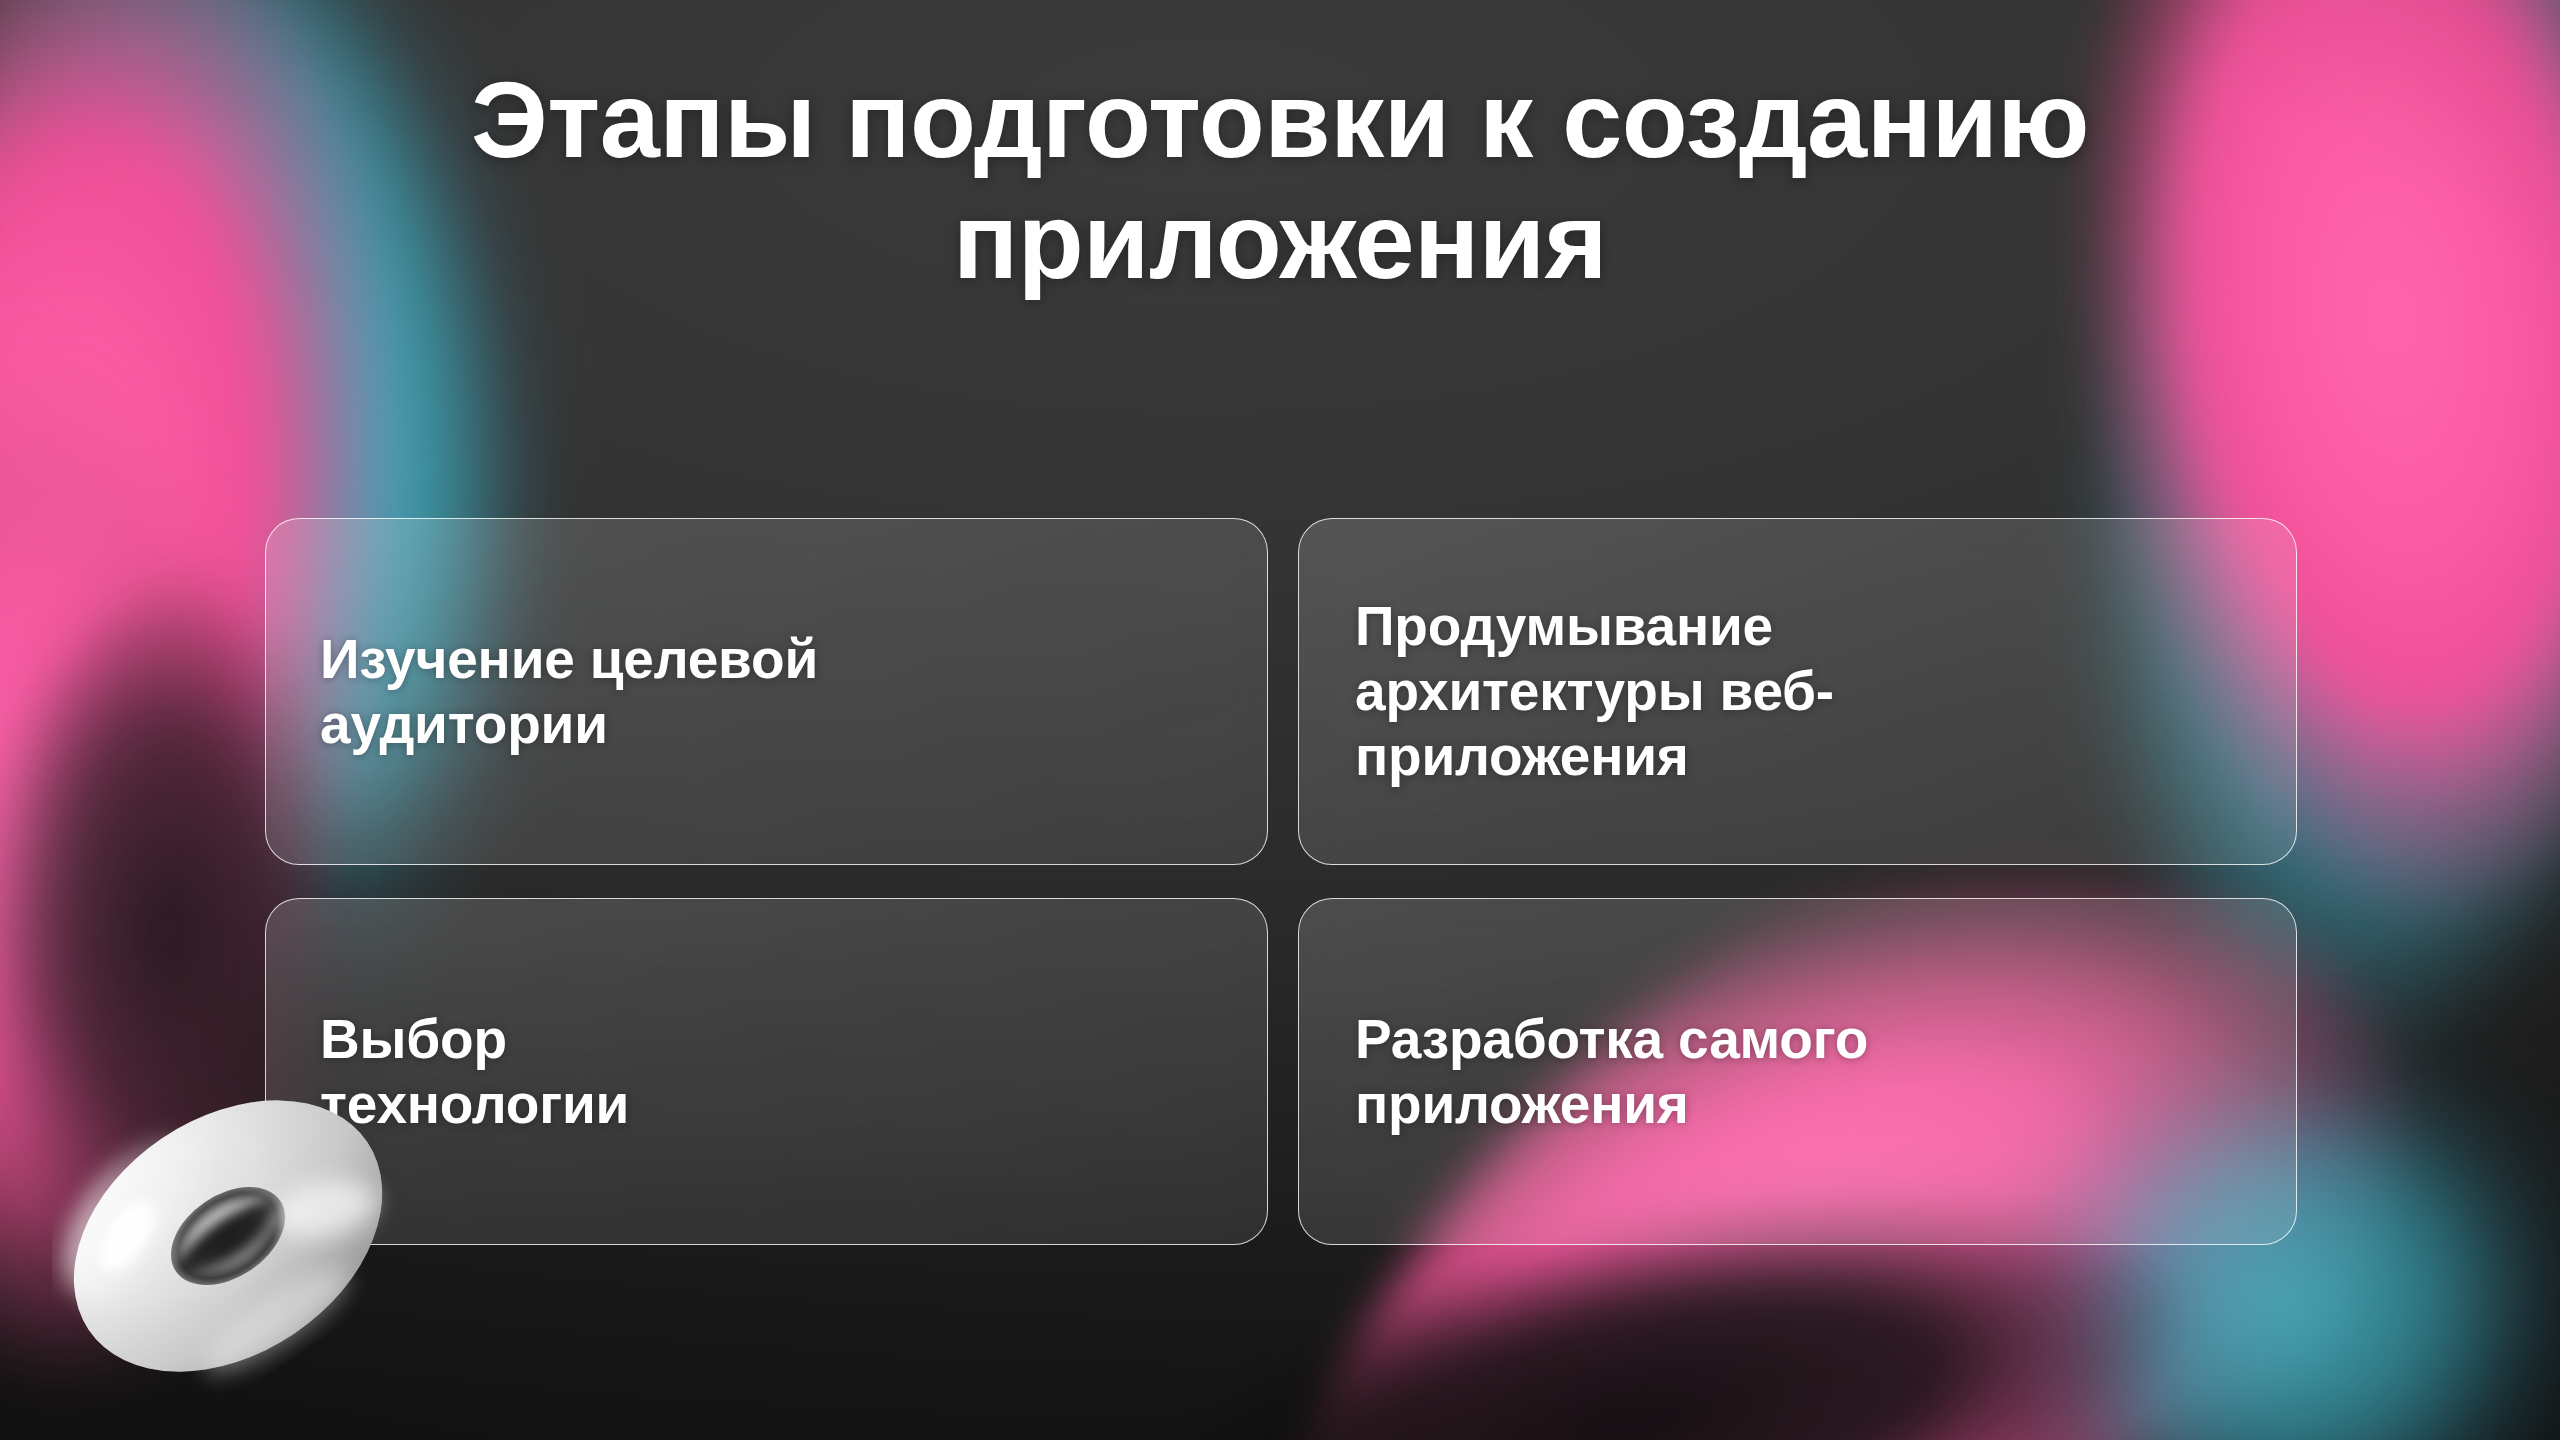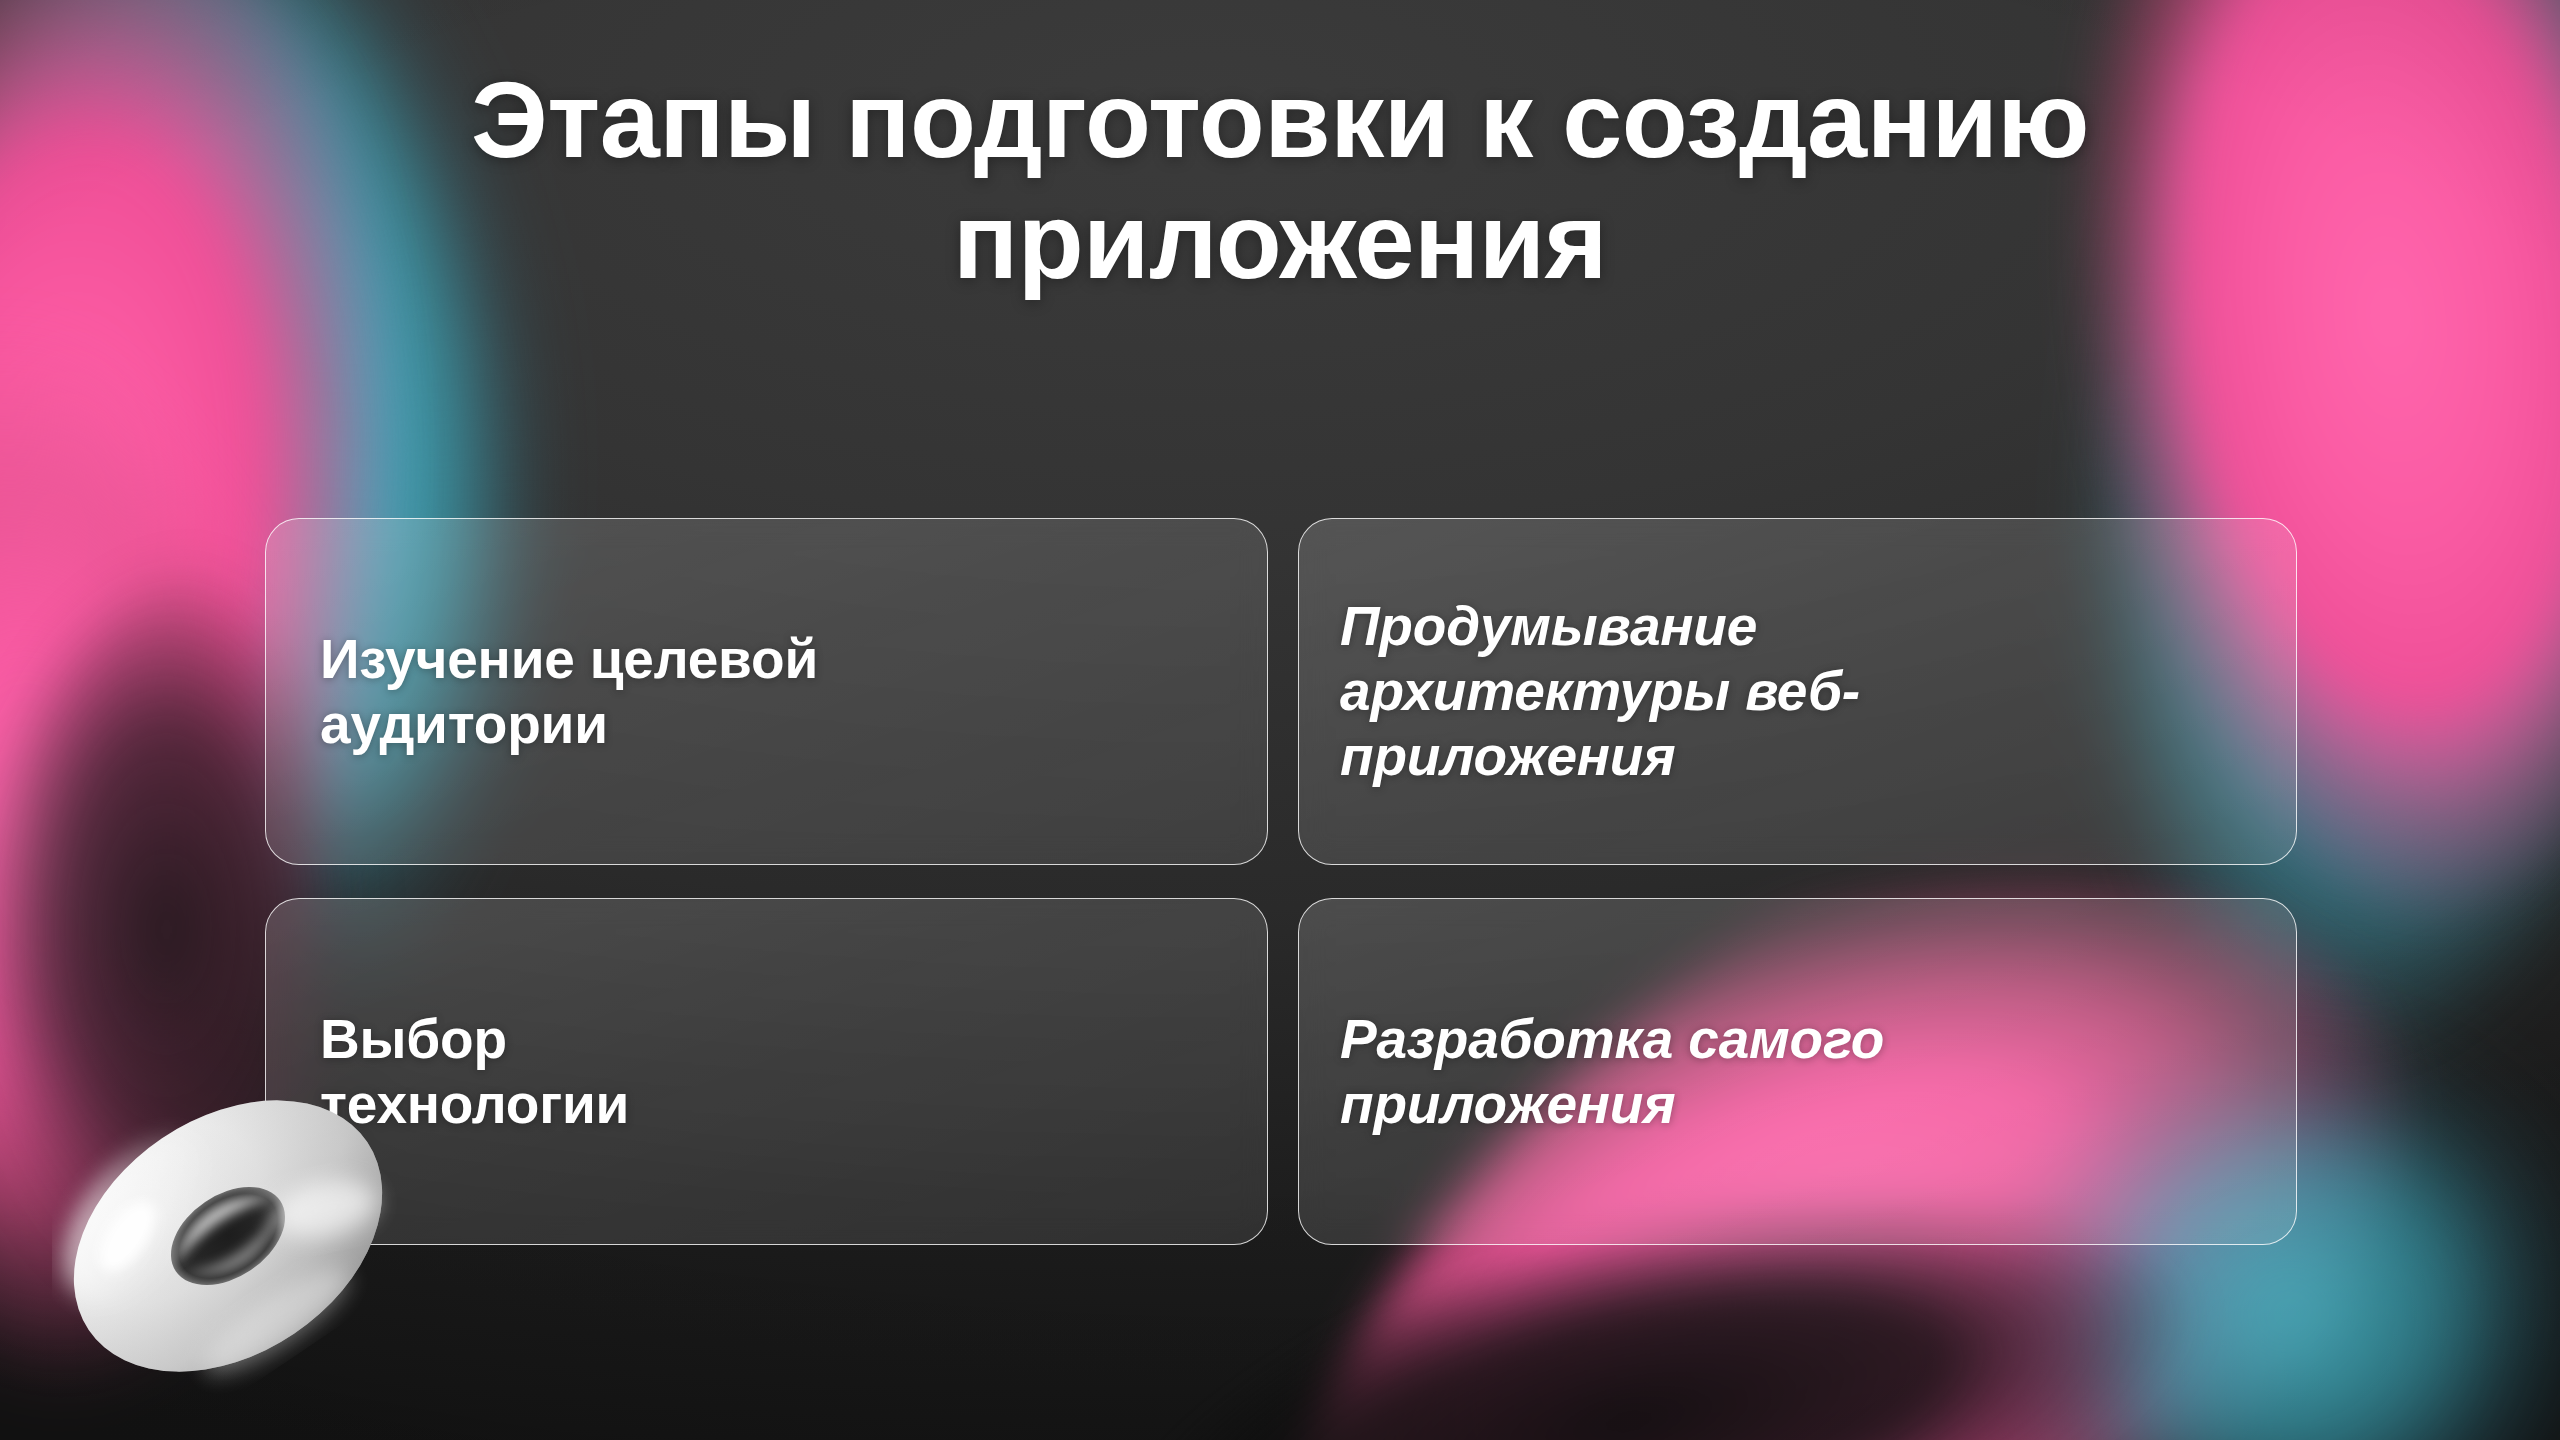--- a/index.html
+++ b/index.html
@@ -201,21 +201,21 @@
     font-size: 55px;
     font-weight: 700;
     line-height: 1.18;
     letter-spacing: -0.2px;
     padding: 0 54px;
     white-space: pre-line;
     text-shadow: 0 1px 8px rgba(0,0,0,0.32);
   }
 
   .card-2 .card-text,
-  .card-4 .card-text { padding-left: 41px; font-style: italic; }
+  .card-4 .card-text { padding-left: 56px; }
 
   
   .torus {
     position: absolute;
     left: 52px;
     top: 1062px;
     width: 352px;
     height: 348px;
     pointer-events: none;
   }

